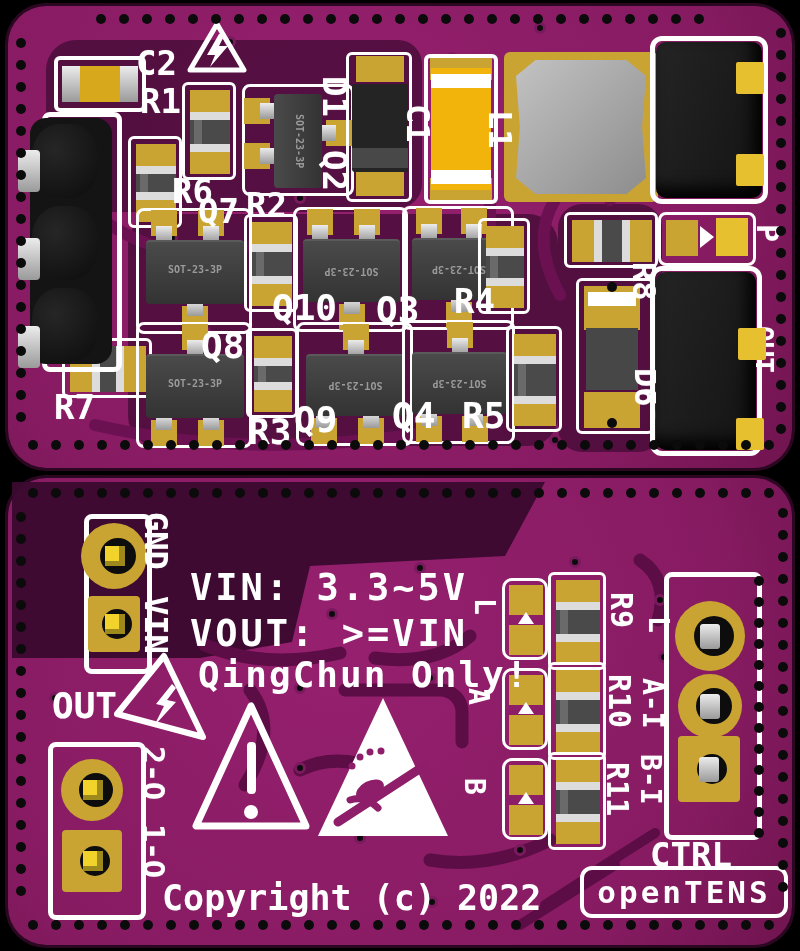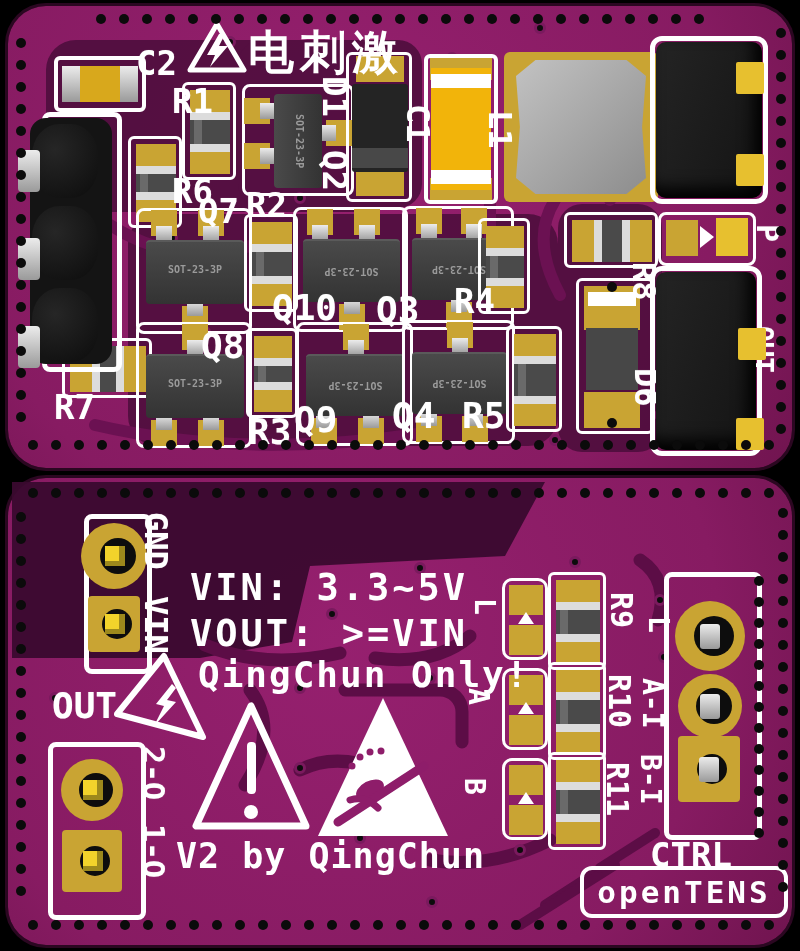--- a/index.html
+++ b/index.html
@@ -112,28 +112,27 @@
       <ellipse cx="370" cy="790" rx="15" ry="9" transform="rotate(-28 370 790)" fill="#8e1d6a"></ellipse>
       <circle cx="352" cy="766" r="3.5" fill="#8e1d6a"></circle>
         <circle cx="360" cy="757" r="3.5" fill="#8e1d6a"></circle>
       <circle cx="370" cy="752" r="3.5" fill="#8e1d6a"></circle>
         <circle cx="381" cy="751" r="3.5" fill="#8e1d6a"></circle>
       <path d="M338,822 L424,766" stroke="#8e1d6a" stroke-width="9" stroke-linecap="round"></path>
       <path d="M350,800 q15,-5 28,8" stroke="#8e1d6a" stroke-width="7" fill="none" stroke-linecap="round"></path>
     </g>
   </svg>
 
-  <div class="silktext" style="left:248px;top:22px;font-size:46px;letter-spacing:6px;font-family:'DejaVu Sans',sans-serif;">电刺激</div>
 
 
   <div class="silktext" style="left:190px;top:566px;font-size:37px;letter-spacing:3px;">VIN: 3.3~5V</div>
   <div class="silktext" style="left:190px;top:612px;font-size:37px;letter-spacing:3px;">VOUT: &gt;=VIN</div>
   <div class="silktext" style="left:198px;top:654px;font-size:36px;letter-spacing:2px;">QingChun Only!</div>
 
-  <div class="silktext" style="left:176px;top:836px;font-size:35px;letter-spacing:1px;">V2 by QingChun</div>
+  <div class="silktext" style="left:162px;top:878px;font-size:35px;">Copyright (c) 2022</div>
 
   <div class="abs boxed" style="left:580px;top:866px;width:200px;height:44px;border-width:4px;">
     <span style="font-size:31px;letter-spacing:3px;">openTENS</span>
   </div>
 <div class="abs z3" style="left: 54px; top: 56px; width: 92px; height: 56px;">
       <div class="abs white-o" style="left: 0px; top: 0px; width: 84px; height: 48px; border-width: 4px;"></div>
       <div class="abs " style="left: 8px; top: 10px; width: 76px; height: 36px; background: rgb(216, 168, 28);"></div>
       <div class="abs silver" style="left: 8px; top: 10px; width: 18px; height: 36px;"></div>
       <div class="abs silver" style="left: 66px; top: 10px; width: 18px; height: 36px;"></div>
     </div>
@@ -417,21 +416,21 @@
     <div class="abs z3" style="left: 548px; top: 752px; width: 60px; height: 100px;">
       <div class="abs white-o" style="left: 0px; top: 0px; width: 52px; height: 92px; border-width: 3px;"></div>
       <div class="abs gold" style="left: 8px; top: 8px; width: 44px; height: 24px;"></div>
       <div class="abs gold" style="left: 8px; top: 68px; width: 44px; height: 24px;"></div>
       <div class="abs " style="left: 8px; top: 30px; width: 44px; height: 40px; background: rgb(74, 74, 74);"></div>
       <div class="abs " style="left: 8px; top: 30px; width: 44px; height: 8px; background: rgb(220, 220, 220);"></div>
       <div class="abs " style="left: 8px; top: 62px; width: 44px; height: 8px; background: rgb(220, 220, 220);"></div>
       <div class="abs " style="left: 12px; top: 38px; width: 8px; height: 24px; background: rgba(255, 255, 255, 0.18);"></div>
     </div>
     <div class="lbl" style="left: 136px; top: 46px; font-size: 34px;">C2</div>
-    <div class="lbl" style="left: 140px; top: 84px; font-size: 34px; margin-left: 32px;">R1</div>
+    <div class="lbl" style="left: 140px; top: 84px; font-size: 34px;">R1</div>
     <div class="lbl" style="left: 352px; top: 76px; font-size: 34px; transform: rotate(90deg);">D1</div>
     <div class="lbl" style="left: 352px; top: 150px; font-size: 34px; transform: rotate(90deg);">Q2</div>
     <div class="lbl" style="left: 434px; top: 104px; font-size: 32px; transform: rotate(90deg);">C1</div>
     <div class="lbl" style="left: 516px; top: 110px; font-size: 32px; transform: rotate(90deg);">L1</div>
     <div class="lbl" style="left: 172px; top: 174px; font-size: 34px;">R6</div>
     <div class="lbl" style="left: 198px; top: 194px; font-size: 34px;">Q7</div>
     <div class="lbl" style="left: 246px; top: 188px; font-size: 34px;">R2</div>
     <div class="lbl" style="left: 272px; top: 290px; font-size: 36px;">Q10</div>
     <div class="lbl" style="left: 376px; top: 292px; font-size: 36px;">Q3</div>
     <div class="lbl" style="left: 454px; top: 284px; font-size: 34px;">R4</div>

